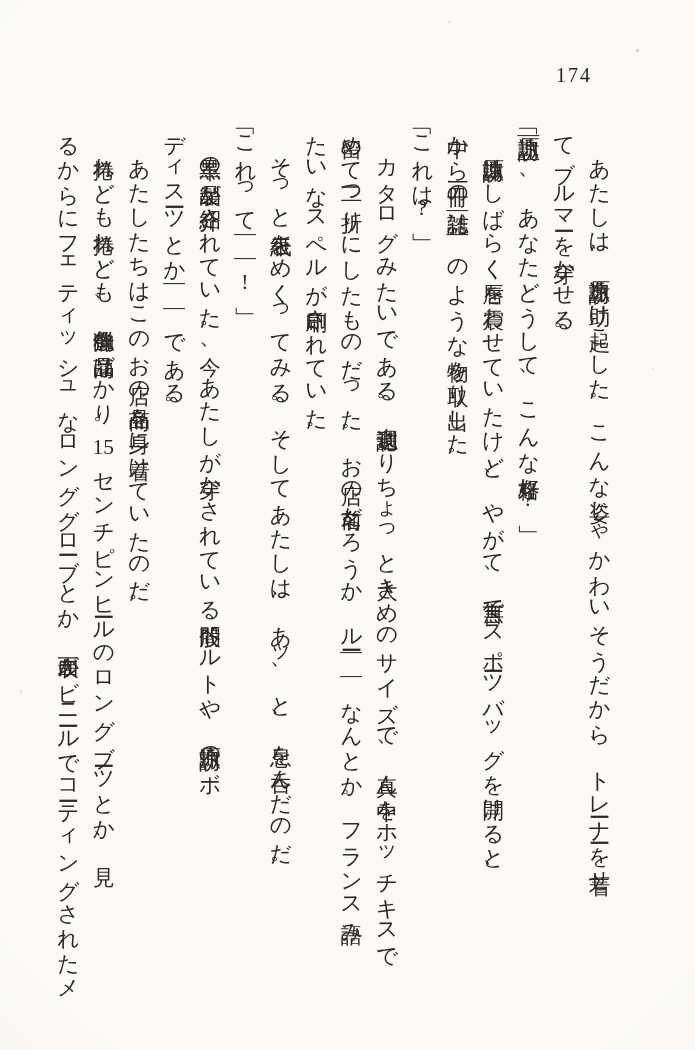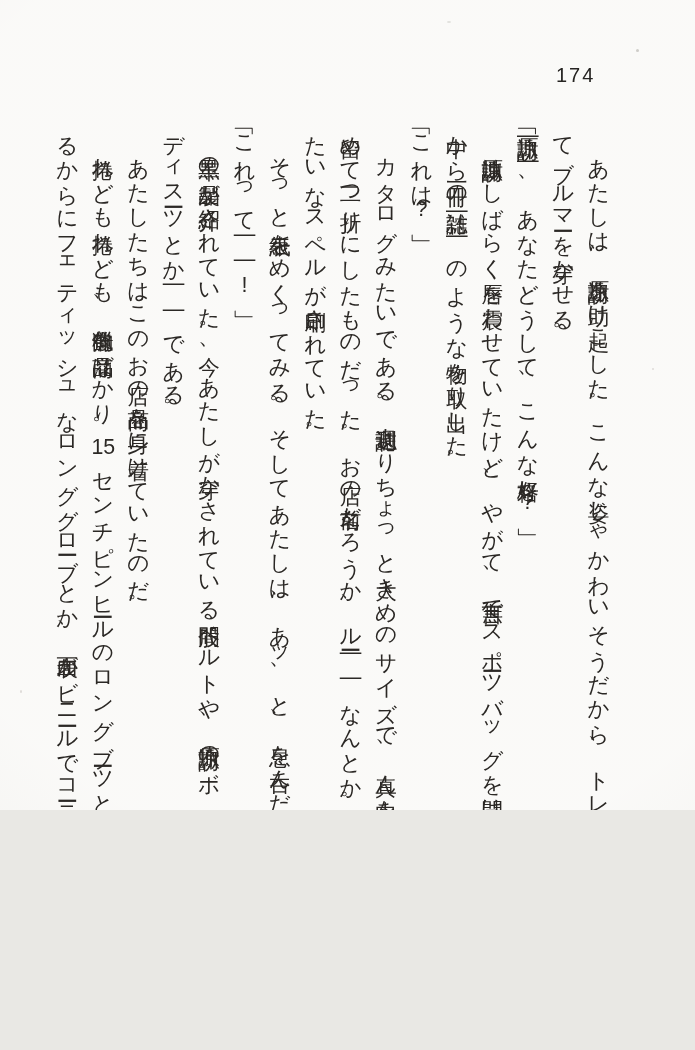--- a/index.html
+++ b/index.html
@@ -3,26 +3,26 @@
 <meta charset="utf-8">
 <style>
   html, body {
     margin: 0;
     padding: 0;
     background: #e9e8e4;
   }
   .scan {
     position: relative;
     width: 695px;
-    height: 810px;
+    height: 1050px;
     overflow: hidden;
     background:
       radial-gradient(ellipse 130% 110% at 52% 46%, rgba(255,255,255,0.55) 55%, rgba(0,0,0,0.035) 100%),
       #f4f3ef;
-    font-family: Liberation Sans, sans-serif;
+    font-family: Liberation Serif, serif;
     color: #2b2825;
   }
   .page-number {
     position: absolute;
     top: 64px;
     left: 556px;
     font-size: 20px;
     letter-spacing: 2px;
     color: #262422;
   }

